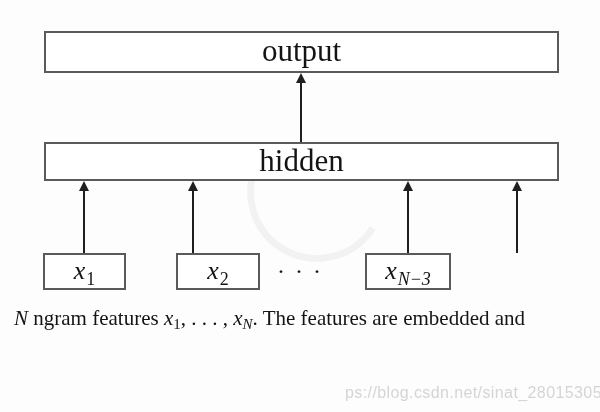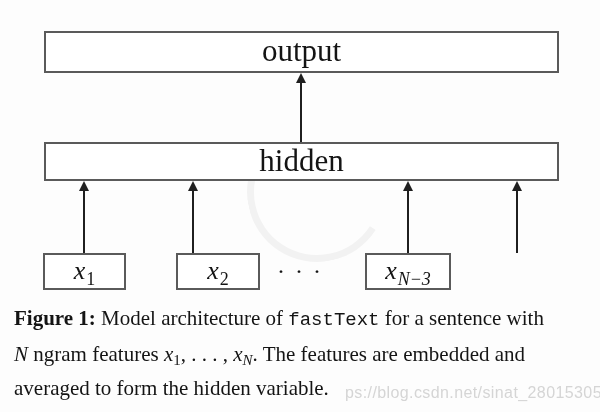--- a/index.html
+++ b/index.html
@@ -122,18 +122,16 @@
     <span class="mvar"><i>x</i><sub>2</sub></span>
   </div>
   <div class="dots">· · ·</div>
   <div class="ibox b-x3">
     <span class="mvar"><i>x</i><sub class="it">N−3</sub></span>
   </div>
 
   <div class="wm">ps://blog.csdn.net/sinat_28015305</div>
 
   <div class="caption">
-    <div class="line"><span class="b">Figure 1:</span><span> Model architecture of </span><span class="mono">fastText</span><span> for a sentence with</span></div>
     <div class="line"><span class="it">N</span><span> ngram features </span><span class="it">x</span><sub>1</sub><span>, . . . , </span><span class="it">x</span><sub class="it">N</sub><span>. The features are embedded and</span></div>
-    <div class="line">averaged to form the hidden variable.</div>
   </div>
 
 </div>
 
 </body></html>

